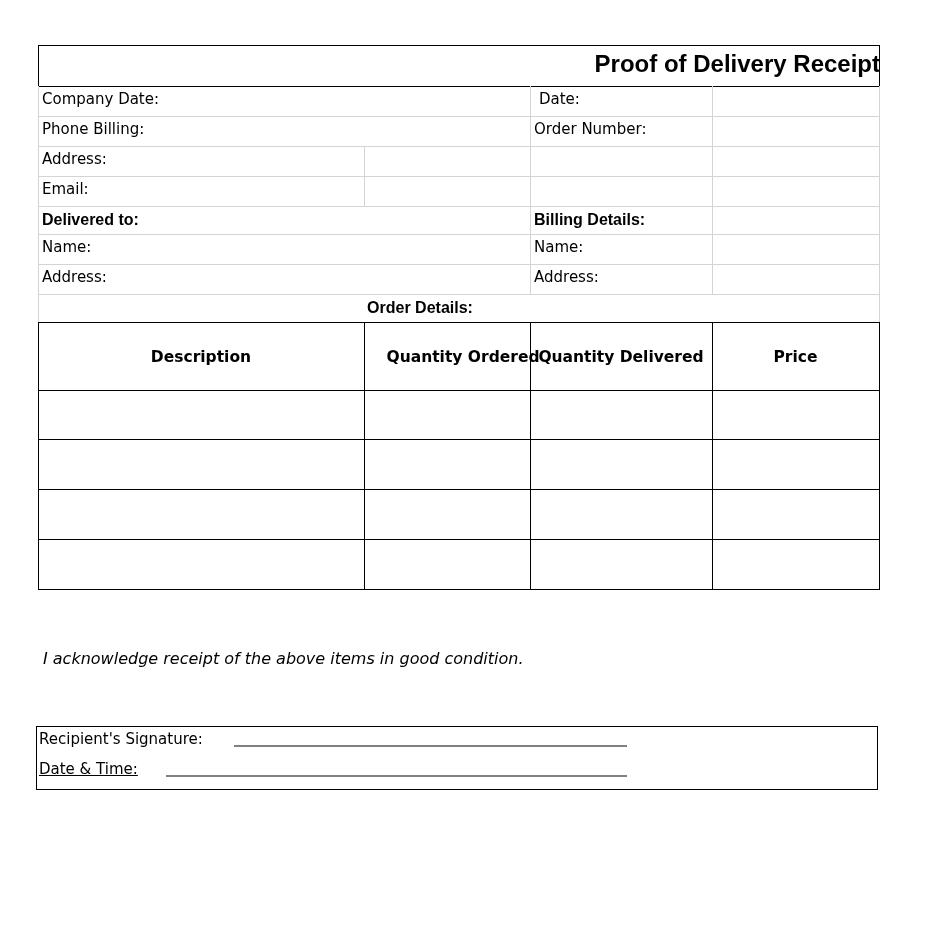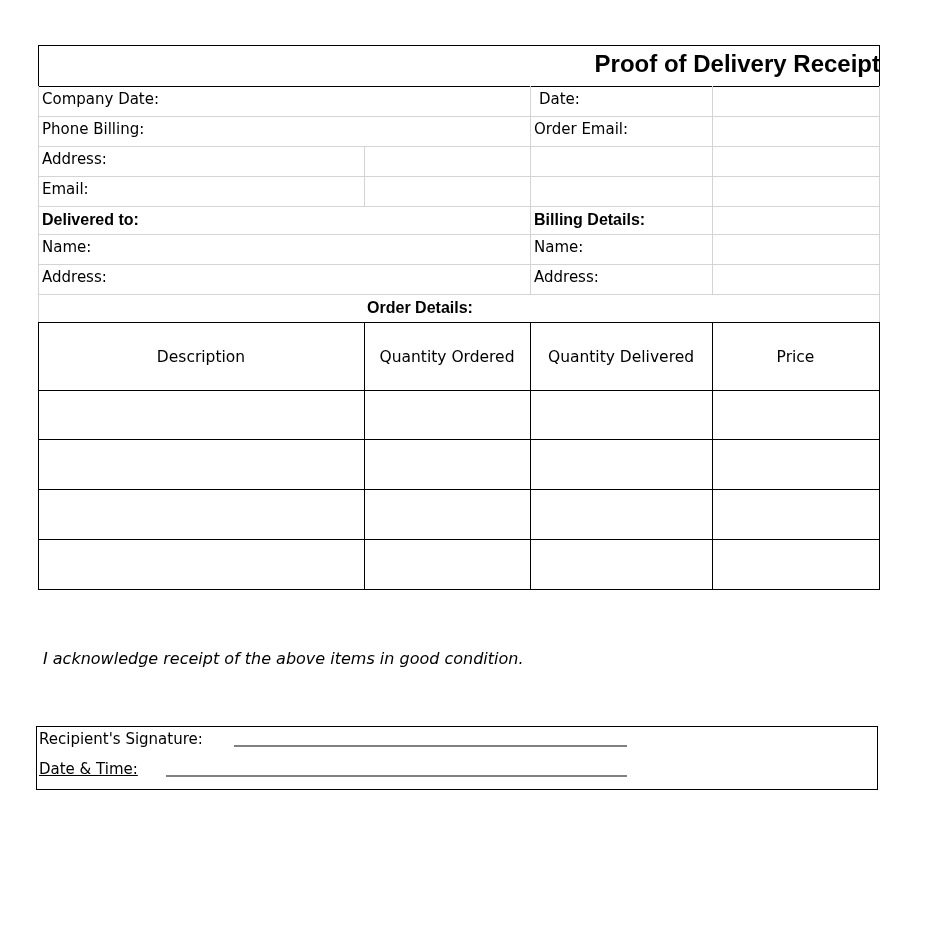--- a/index.html
+++ b/index.html
@@ -7,21 +7,21 @@
          font-family: "DejaVu Sans", sans-serif; color: #000; }
   .abs { position: absolute; box-sizing: border-box; }
   .hline { position: absolute; height: 1px; background: #d4d4d4; }
   .vline { position: absolute; width: 1px; background: #d4d4d4; }
   .bhline { position: absolute; height: 1px; background: #000; }
   .bvline { position: absolute; width: 1px; background: #000; }
   .lbl { position: absolute; font-size: 15px; line-height: 18px; white-space: nowrap; }
   .bold { font-family: "Liberation Sans", sans-serif; font-weight: bold; font-size: 16px; }
   .title { font-family: "Liberation Sans", sans-serif; font-weight: bold; font-size: 24px;
            position: absolute; left: 38px; width: 842px; top: 49px; text-align: right; line-height: 30px; }
-  .th { position: absolute; font-size: 15.5px; font-weight: normal; text-align: center; line-height: 18px; }
+  .th { position: absolute; font-size: 15.5px; font-weight: bold; text-align: center; line-height: 18px; }
   .cell { position: absolute; box-sizing: border-box; }
 </style>
 </head>
 <body>
 
 <div class="abs" style="left:38px; top:45px; width:842px; height:42px; border:1px solid #000;"></div>
 <div class="title">Proof of Delivery Receipt</div>
 
 <div>
 
@@ -49,21 +49,21 @@
 
 <div class="cell" style="left:364px; top:146px; width:166px; height:30px;"></div>
 <div class="lbl" style="left:42px; top:150px;">Address:</div>
 
 <div class="cell" style="left:364px; top:176px; width:166px; height:30px;"></div>
 <div class="lbl" style="left:42px; top:180px;">Email:</div>
 
 <div class="lbl" style="left:539px; top:90px;">Date:</div>
 <div class="cell" style="left:712px; top:86px; width:167px; height:30px;"></div>
 
-<div class="lbl" style="left:534px; top:120px;">Order Email:</div>
+<div class="lbl" style="left:534px; top:120px;">Order Number:</div>
 <div class="cell" style="left:712px; top:116px; width:167px; height:30px;"></div>
 
 <div class="lbl bold" style="left:42px; top:211px;">Delivered to:</div>
 <div class="cell" style="left:38px; top:234px; width:492px; height:30px;"></div>
 <div class="lbl" style="left:42px; top:238px;">Name:</div>
 <div class="cell" style="left:38px; top:264px; width:492px; height:30px;"></div>
 <div class="lbl" style="left:42px; top:268px;">Address:</div>
 
 <div class="lbl bold" style="left:534px; top:211px;">Billing Details:</div>
 <div class="lbl" style="left:534px; top:238px;">Name:</div>
@@ -82,21 +82,21 @@
   <div class="bhline" style="left:38px; top:589px; width:842px;"></div>
   <div class="bvline" style="left:38px; top:322px; height:268px;"></div>
   <div class="bvline" style="left:364px; top:322px; height:268px;"></div>
   <div class="bvline" style="left:530px; top:322px; height:268px;"></div>
   <div class="bvline" style="left:712px; top:322px; height:268px;"></div>
   <div class="bvline" style="left:879px; top:322px; height:268px;"></div>
 </div>
 
 <div>
   <div class="th" style="left:38px; width:326px; top:348px;">Description</div>
-  <div class="th" style="left:364px; width:166px; top:348px;">Quantity Ordered</div>
+  <div class="th" style="left:364px; width:166px; top:348px;padding-left:16px;">Quantity Ordered</div>
   <div class="th" style="left:530px; width:182px; top:348px;">Quantity Delivered</div>
   <div class="th" style="left:712px; width:167px; top:348px;">Price</div>
 </div>
 
 <div>
   <div class="cell" style="left:39px; top:391px; width:325px; height:48px;"></div>
   <div class="cell" style="left:365px; top:391px; width:165px; height:48px;"></div>
   <div class="cell" style="left:531px; top:391px; width:181px; height:48px;"></div>
   <div class="cell" style="left:713px; top:391px; width:166px; height:48px;"></div>
 </div>

